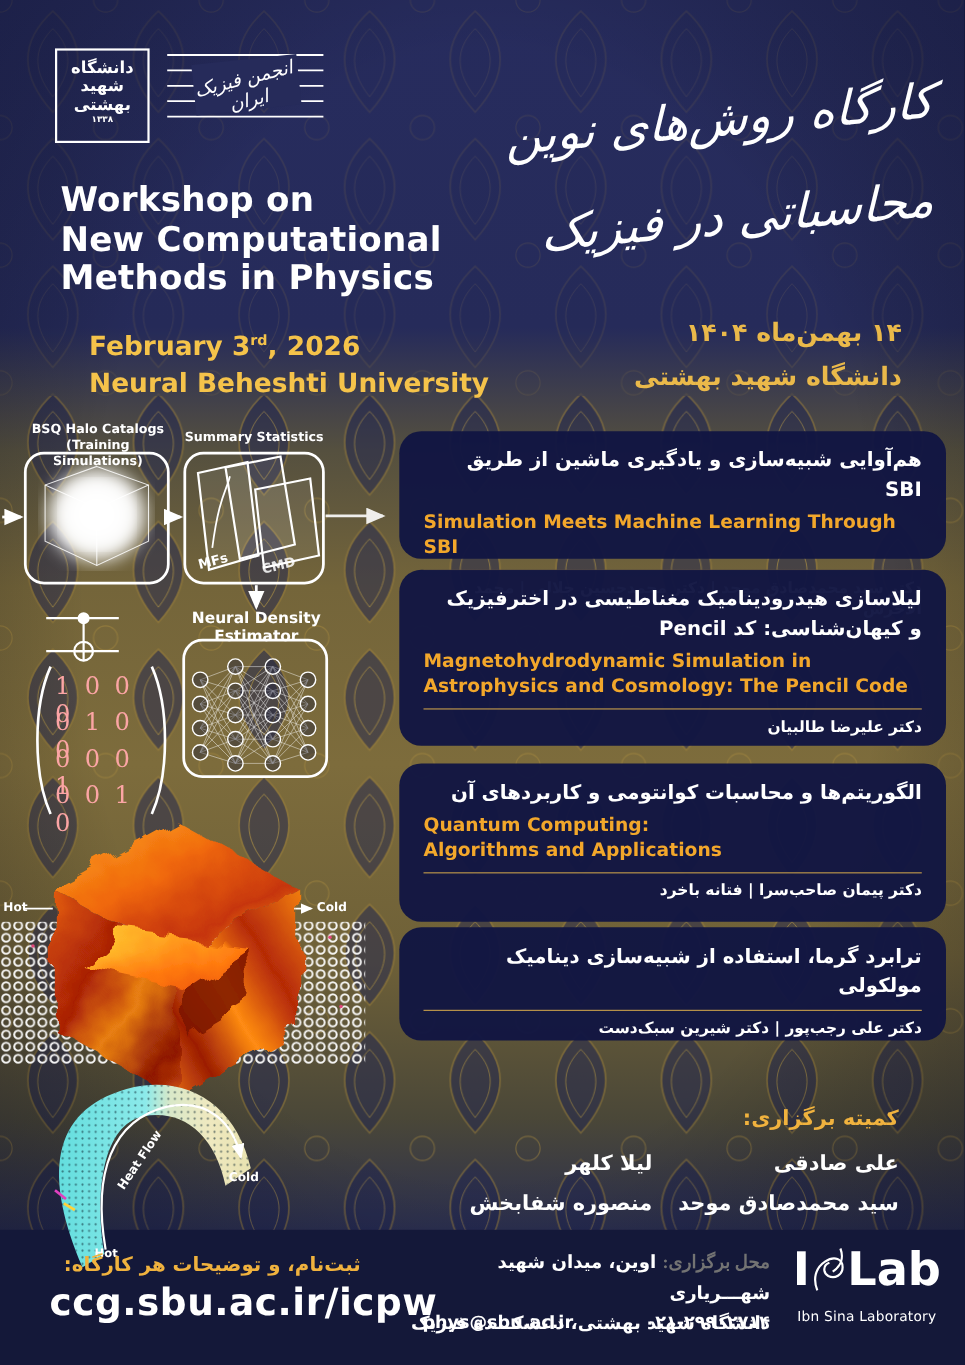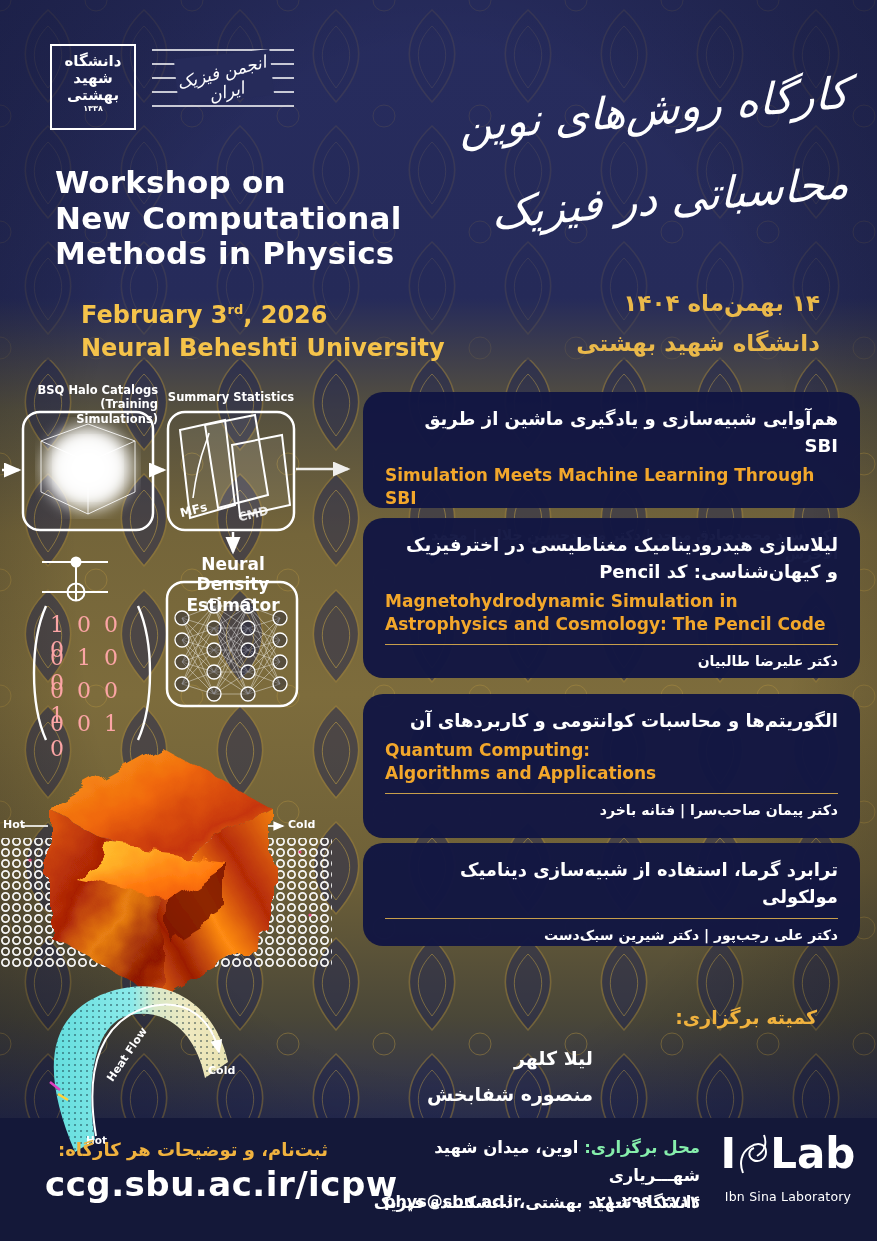--- a/index.html
+++ b/index.html
@@ -30,45 +30,45 @@
   
   .card{left:363px;width:497px;background:rgba(18,22,66,.97);border-radius:20px;
         box-sizing:border-box;padding:13px 22px 17px;}
   .card-fa{font-size:18px;font-weight:bold;text-align:right;line-height:1.5;}
   .card-en{color:#f2a72b;font-size:17px;font-weight:bold;line-height:1.35;margin-top:5px;}
   .card-div{border-top:1.5px solid #c79e4b;margin:8px 0 7px;}
   .card-sp{font-size:14px;font-weight:bold;text-align:right;line-height:1.4;}
 
   
   .figlab{font-weight:bold;color:#fff;}
-  .lab-bsq{left:20px;top:383px;width:138px;text-align:right;font-size:11.5px;line-height:1.25;}
+  .lab-bsq{left:20px;top:383px;width:138px;text-align:center;font-size:11.5px;line-height:1.25;}
   .lab-sum{left:166px;top:390px;width:130px;text-align:center;font-size:11.5px;}
   .lab-mfs{left:180px;top:503px;font-size:12px;transform:rotate(-14deg);}
   .lab-cmd{left:238px;top:507px;font-size:12px;transform:rotate(-14deg);color:rgba(255,255,255,.85);}
-  .lab-nde{left:168px;top:554px;width:130px;text-align:center;font-size:17px;line-height:1.2;}
+  .lab-nde{left:168px;top:554px;width:130px;text-align:center;font-size:14px;line-height:1.2;}
   .mrow{left:50px;width:90px;font-family:"DejaVu Serif",serif;font-size:22px;color:#fca5a5;
         letter-spacing:2px;word-spacing:2px;}
   .lab-hot1{left:3px;top:818px;font-size:11px;}
   .lab-cold1{left:288px;top:818px;font-size:11px;}
   .lab-heatflow{left:96px;top:1048px;font-size:11px;transform:rotate(-56deg);}
   .lab-hot2{left:86px;top:1134px;font-size:10.5px;}
   .lab-cold2{left:208px;top:1064px;font-size:11px;}
 
   
   .com-head{right:60px;top:1006px;font-size:19px;font-weight:bold;color:#f0b23e;text-align:right;width:300px;}
   .com-col{top:1040px;text-align:right;font-size:19px;font-weight:bold;line-height:1.9;}
   .com-r{right:60px;width:250px;}
   .com-l{right:284px;width:220px;}
 
   
   .footer-bg{left:0;top:1118px;width:877px;height:123px;background:#141839;}
   .reg-label{left:45px;top:1139px;width:296px;text-align:center;font-size:18px;font-weight:bold;color:#f0b23e;}
   .reg-url{left:45px;top:1164px;width:296px;text-align:center;font-size:34px;font-weight:bold;letter-spacing:.5px;}
   .venue{right:177px;top:1134px;width:330px;text-align:right;font-size:16.5px;font-weight:bold;line-height:1.68;}
-  .venue .lbl{color:#86efac;}
+  .venue .lbl{color:#737373;font-family:Liberation Serif, serif;}
   .contact-row{right:177px;top:1192px;width:316px;display:flex;justify-content:space-between;
                direction:ltr;font-size:16px;font-weight:bold;}
   .islab{left:712px;top:1133px;width:152px;text-align:center;}
   .islab-row{display:flex;align-items:center;justify-content:center;gap:1px;}
   .islab-big{font-size:42px;font-weight:bold;line-height:1;}
   .islab-sub{font-size:12.5px;margin-top:14px;letter-spacing:.2px;}
 </style>
 </head>
 <body>
 
@@ -391,20 +391,24 @@
   <div class="abs z3 mrow" style="top:645px">0 1 0 0</div>
   <div class="abs z3 mrow" style="top:678px">0 0 0 1</div>
   <div class="abs z3 mrow" style="top:711px">0 0 1 0</div>
   <div class="abs z3 figlab lab-hot1">Hot</div>
   <div class="abs z3 figlab lab-cold1">Cold</div>
   <div class="abs z3 figlab lab-heatflow">Heat Flow</div>
   <div class="abs z3 figlab lab-hot2">Hot</div>
   <div class="abs z3 figlab lab-cold2">Cold</div>
 
   <div class="abs z3 com-head fa">کمیته برگزاری:</div>
+  <div class="abs z3 com-col com-r">
+    <div class="fa">علی صادقی</div>
+    <div class="fa">سید محمدصادق موحد</div>
+  </div>
   <div class="abs z3 com-col com-l">
     <div class="fa">لیلا کلهر</div>
     <div class="fa">منصوره شفابخش</div>
   </div>
 
   <div class="abs z3 reg-label fa">ثبت‌نام، و توضیحات هر کارگاه:</div>
   <div class="abs z3 reg-url">ccg.sbu.ac.ir/icpw</div>
   <div class="abs z3 venue fa">
     <div><span class="lbl">محل برگزاری:</span> <span>اوین، میدان شهید شهـــریاری</span></div>
     <div>دانشگاه شهید بهشتی، دانشکـــده فیزیک</div>

